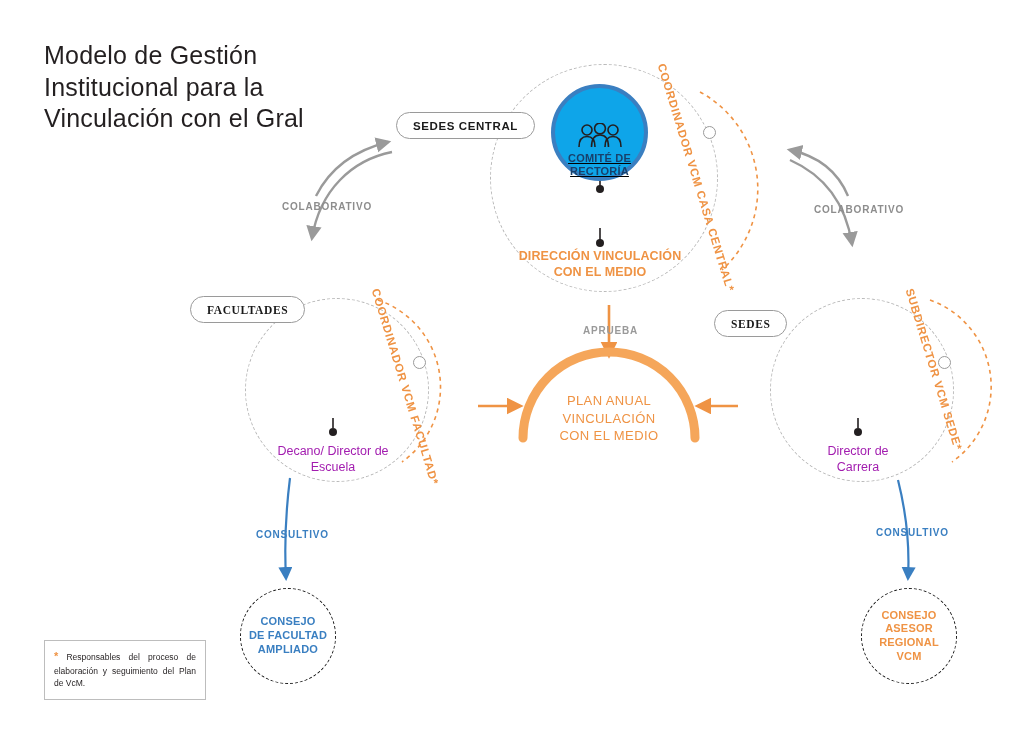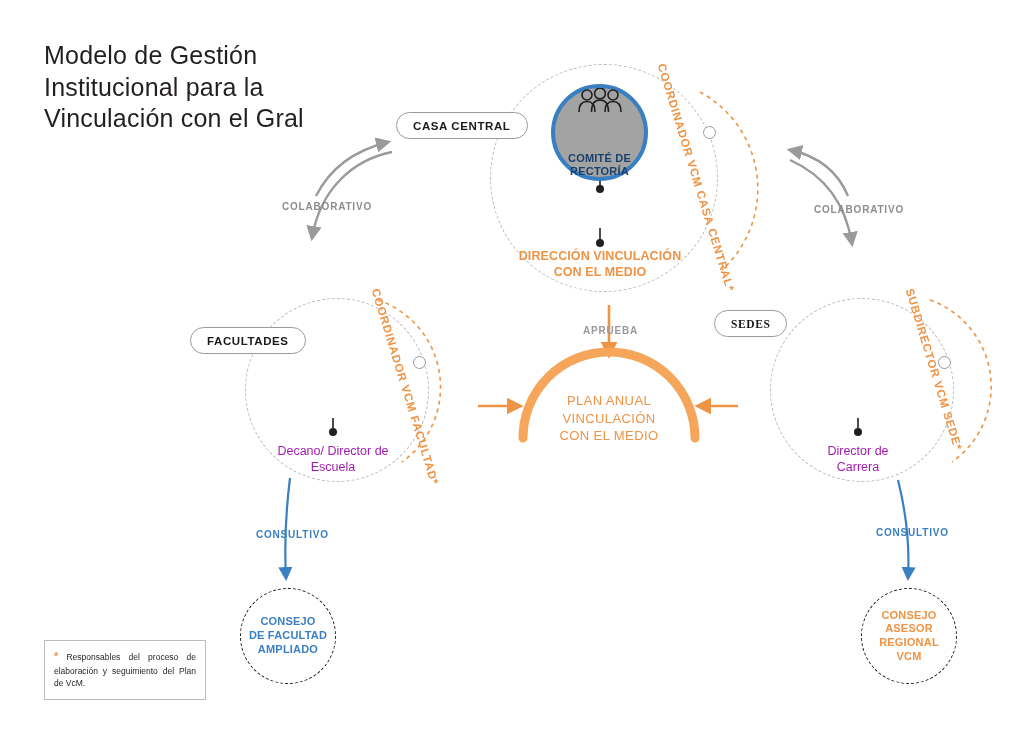--- a/index.html
+++ b/index.html
@@ -50,28 +50,29 @@
 
   
   .dash-circle {
     border: 1.4px dashed #b9b9b9;
     border-radius: 50%;
   }
 
   
   .node {
     border-radius: 50%;
-    background: #a3a3a3;
+    background: #0ea5e9;
     border: 4px solid #3a7fc1;
     box-sizing: border-box;
     display: flex;
     flex-direction: column;
     align-items: center;
-    justify-content: space-between;
-    text-align: center;
+    justify-content: flex-end;
+    text-align: center;
+    text-decoration: underline;
   }
   .node-label {
     color: #18406b;
     font-weight: bold;
     font-size: 11px;
     line-height: 1.12;
     letter-spacing: .2px;
     margin-top: 3px;
   }
 
@@ -227,21 +228,21 @@
 
     <path d="M700,92 A110,110 0 0,1 722,270" fill="none" stroke="#ef9344" stroke-width="1.6" stroke-dasharray="4 4"></path>
     <path d="M378,300 A92,92 0 0,1 402,462" fill="none" stroke="#ef9344" stroke-width="1.6" stroke-dasharray="4 4"></path>
     <path d="M930,300 A92,92 0 0,1 952,462" fill="none" stroke="#ef9344" stroke-width="1.6" stroke-dasharray="4 4"></path>
   </svg>
 
   <div class="abs" id="title">Modelo de Gestión Institucional para la Vinculación con el Gral</div>
 
   <div class="abs dash-circle" style="left:490px; top:64px; width:226px; height:226px;"></div>
 
-  <div class="abs pill" style="left:396px; top:112px;">CASA CENTRAL</div>
+  <div class="abs pill" style="left:396px; top:112px;">SEDES CENTRAL</div>
 
   <div class="abs node" style="left:551px; top:84px; width:97px; height:97px;">
     <svg width="46" height="26" viewBox="0 0 46 26">
       <circle cx="10" cy="7" r="5" fill="none" stroke="#231f20" stroke-width="1.6"></circle>
       <path d="M2,24 C2,16 6,13.5 10,13.5 C14,13.5 18,16 18,24" fill="none" stroke="#231f20" stroke-width="1.6"></path>
       <circle cx="23" cy="5.5" r="5.4" fill="none" stroke="#231f20" stroke-width="1.6"></circle>
       <path d="M14.5,24 C14.5,15 18.5,12 23,12 C27.5,12 31.5,15 31.5,24" fill="none" stroke="#231f20" stroke-width="1.6"></path>
       <circle cx="36" cy="7" r="5" fill="none" stroke="#231f20" stroke-width="1.6"></circle>
       <path d="M28,24 C28,16 32,13.5 36,13.5 C40,13.5 44,16 44,24" fill="none" stroke="#231f20" stroke-width="1.6"></path>
     </svg>
@@ -253,21 +254,21 @@
   <div class="abs role-text" style="left:667px; top:62px; transform: rotate(73deg);">COORDINADOR VCM CASA CENTRAL*</div>
 
 
   <div class="abs orange-line" style="left:496px; top:249px; width:208px;">
     <span>DIRECCIÓN VINCULACIÓN</span><br>
     <span>CON EL MEDIO</span>
   </div>
 
   <div class="abs dash-circle" style="left:245px; top:298px; width:182px; height:182px;"></div>
 
-  <div class="abs pill" style="left:190px; top:327px;">FACULTADES</div>
+  <div class="abs pill" style="left:190px; top:296px;font-family:Liberation Serif, serif;">FACULTADES</div>
 
 
   <div class="abs knob" style="left:413px; top:356px;"></div>
 
   <div class="abs role-text" style="left:381px; top:287px; transform: rotate(73deg);">COORDINADOR VCM FACULTAD*</div>
 
   <div class="abs sub-text" style="left:243px; top:444px; width:180px;">
     <span>Decano/ Director de</span><br>
     <span>Escuela</span>
   </div>

